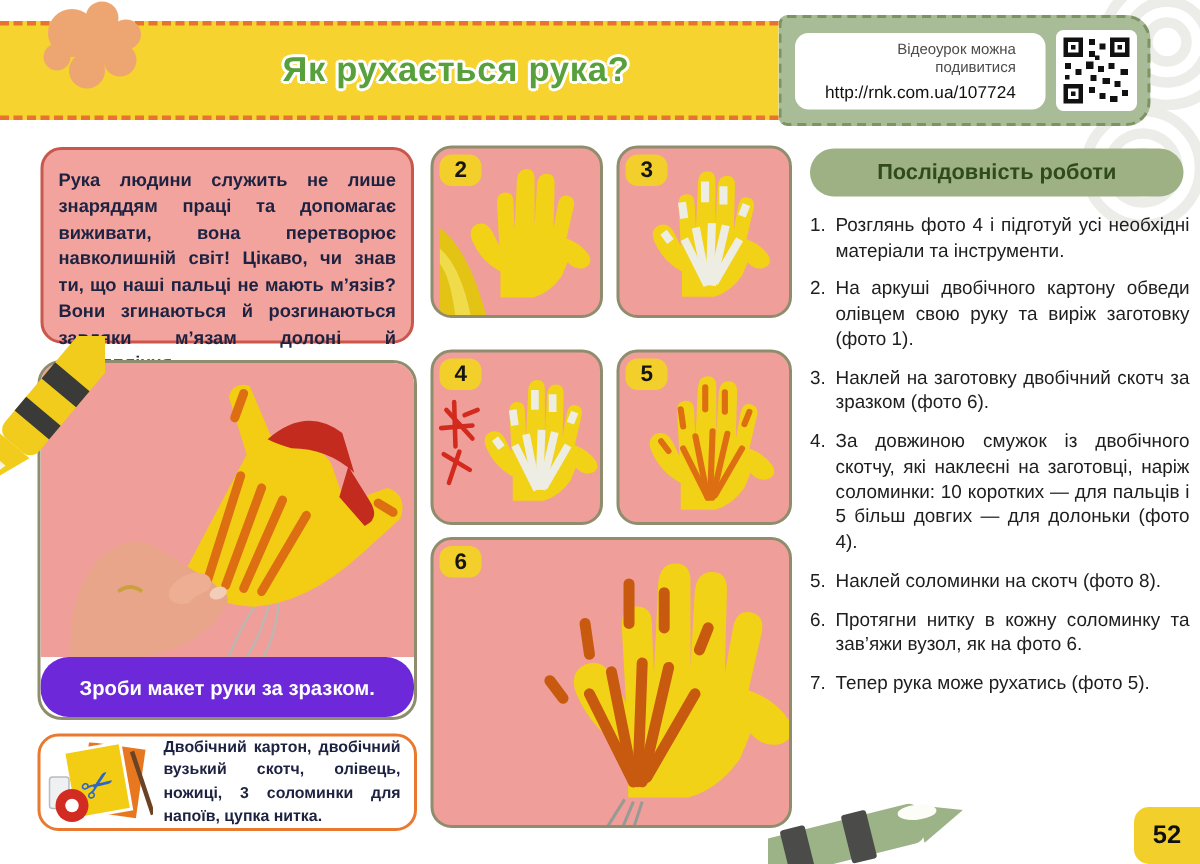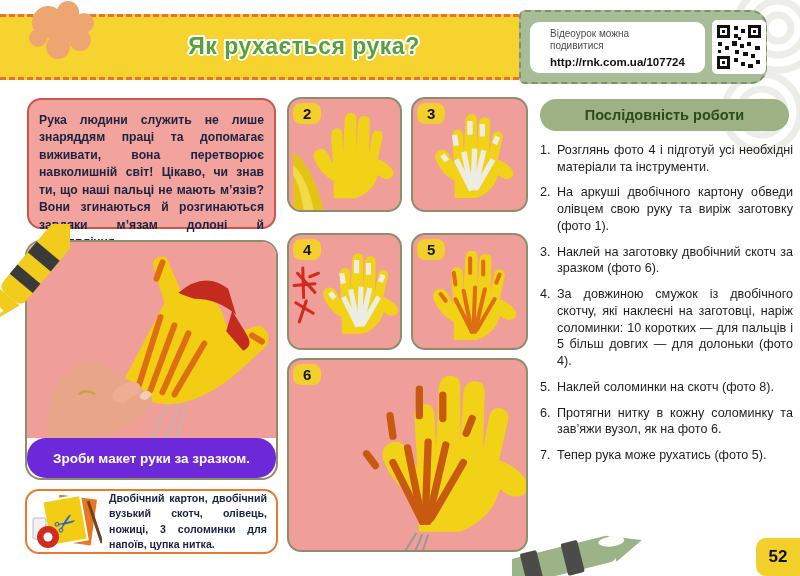--- a/index.html
+++ b/index.html
@@ -24,23 +24,23 @@
     position:absolute;left:95px;right:6px;top:50%;transform:translateY(-52%);
     text-align:center;font-size:23px;font-weight:bold;color:#57A03B;letter-spacing:.5px;
     text-shadow:2px 0 #fff,-2px 0 #fff,0 2px #fff,0 -2px #fff,
                 1.5px 1.5px #fff,-1.5px -1.5px #fff,1.5px -1.5px #fff,-1.5px 1.5px #fff;
   }
   .video-box{
     position:absolute;left:519px;top:10px;width:248px;height:74px;z-index:2;
     background:#A9BC98;border:2px dashed #7D9362;border-radius:6px 16px 16px 6px;
     box-sizing:border-box;display:flex;align-items:center;gap:7px;padding:6px 8px 6px 9px;
   }
-  .video-text-panel{flex:1;background:#fff;border-radius:9px;padding:6px 20px 5px;text-align:left;}
+  .video-text-panel{flex:1;background:#fff;border-radius:9px;padding:6px 20px 5px;text-align:right;}
   .video-line{font-size:10px;color:#4c4c4c;line-height:1.25;}
-  .video-url{font-size:11.5px;font-weight:bold;color:#101010;margin-top:3px;}
+  .video-url{font-size:11.5px;font-weight:normal;color:#101010;margin-top:3px;}
   .qr-box{width:54px;height:54px;background:#fff;border-radius:5px;flex:none;
     display:flex;align-items:center;justify-content:center;}
   
   .intro-box{
     position:absolute;left:27px;top:98px;width:249px;height:131px;z-index:1;
     background:#F2A39E;border:2px solid #C9574C;border-radius:14px;
     box-sizing:border-box;padding:12px 10px;
   }
   .intro-text{font-size:12.2px;font-weight:bold;color:#1C2240;line-height:1.43;text-align:justify;}
   .photo{

